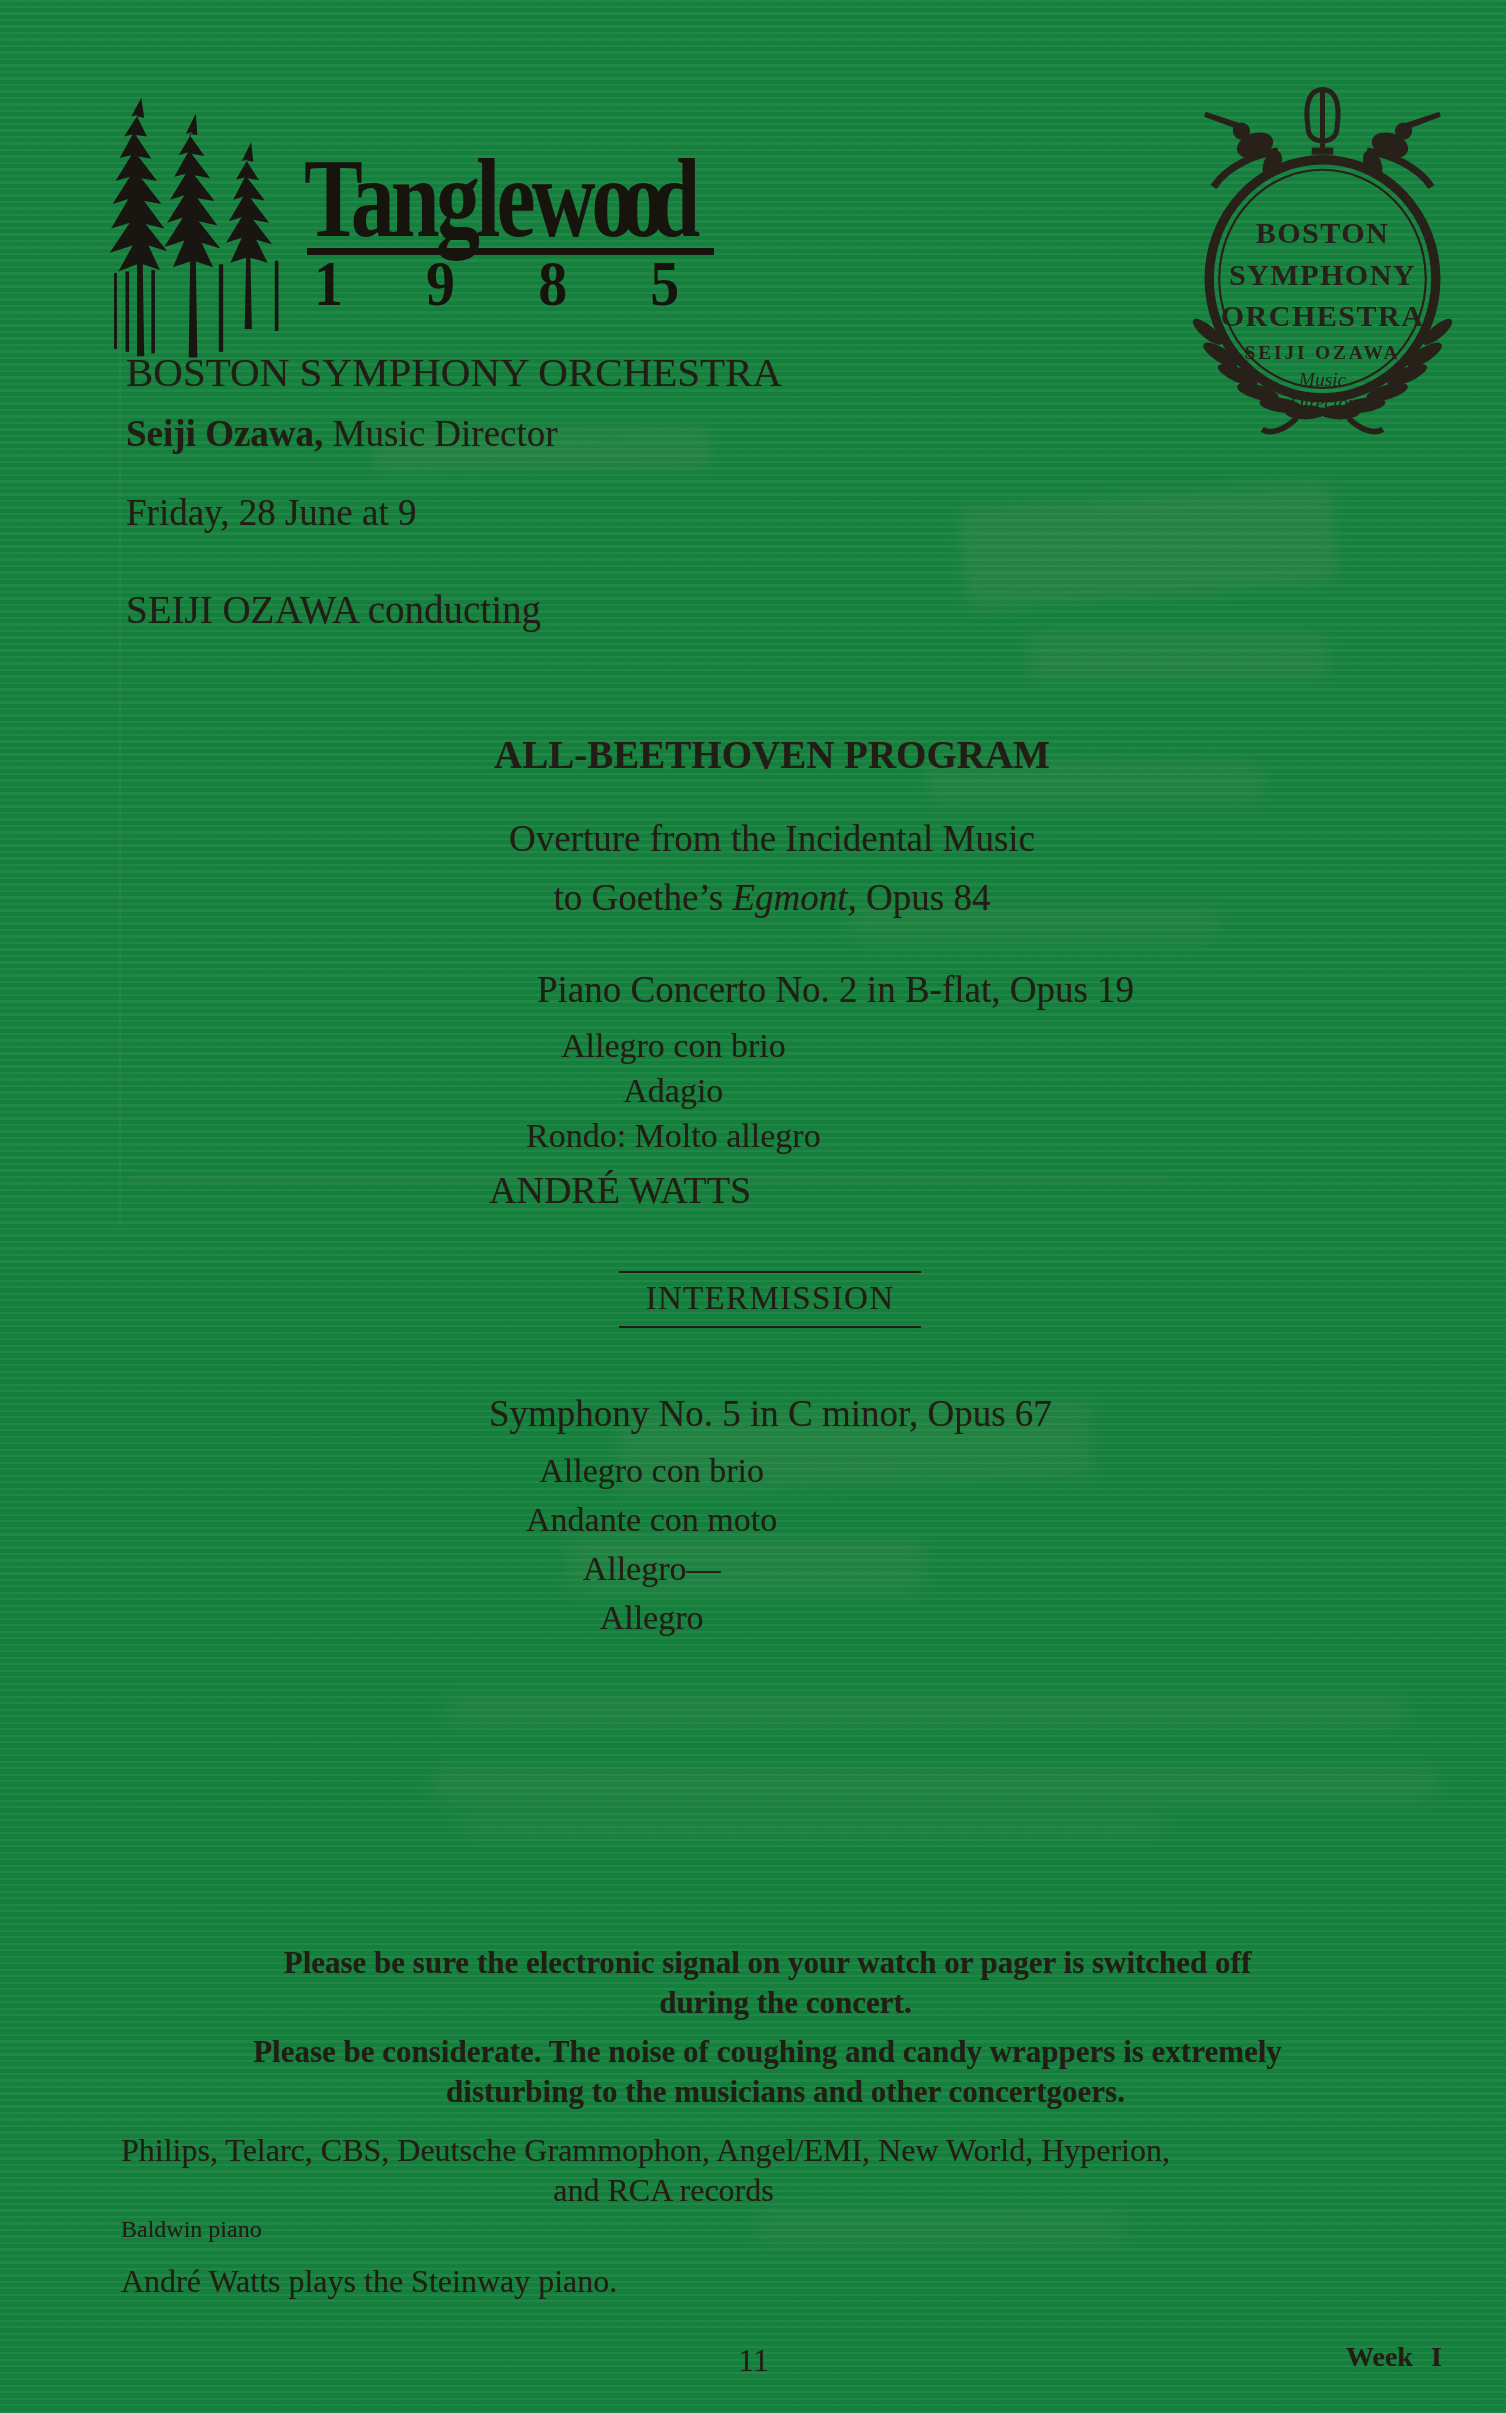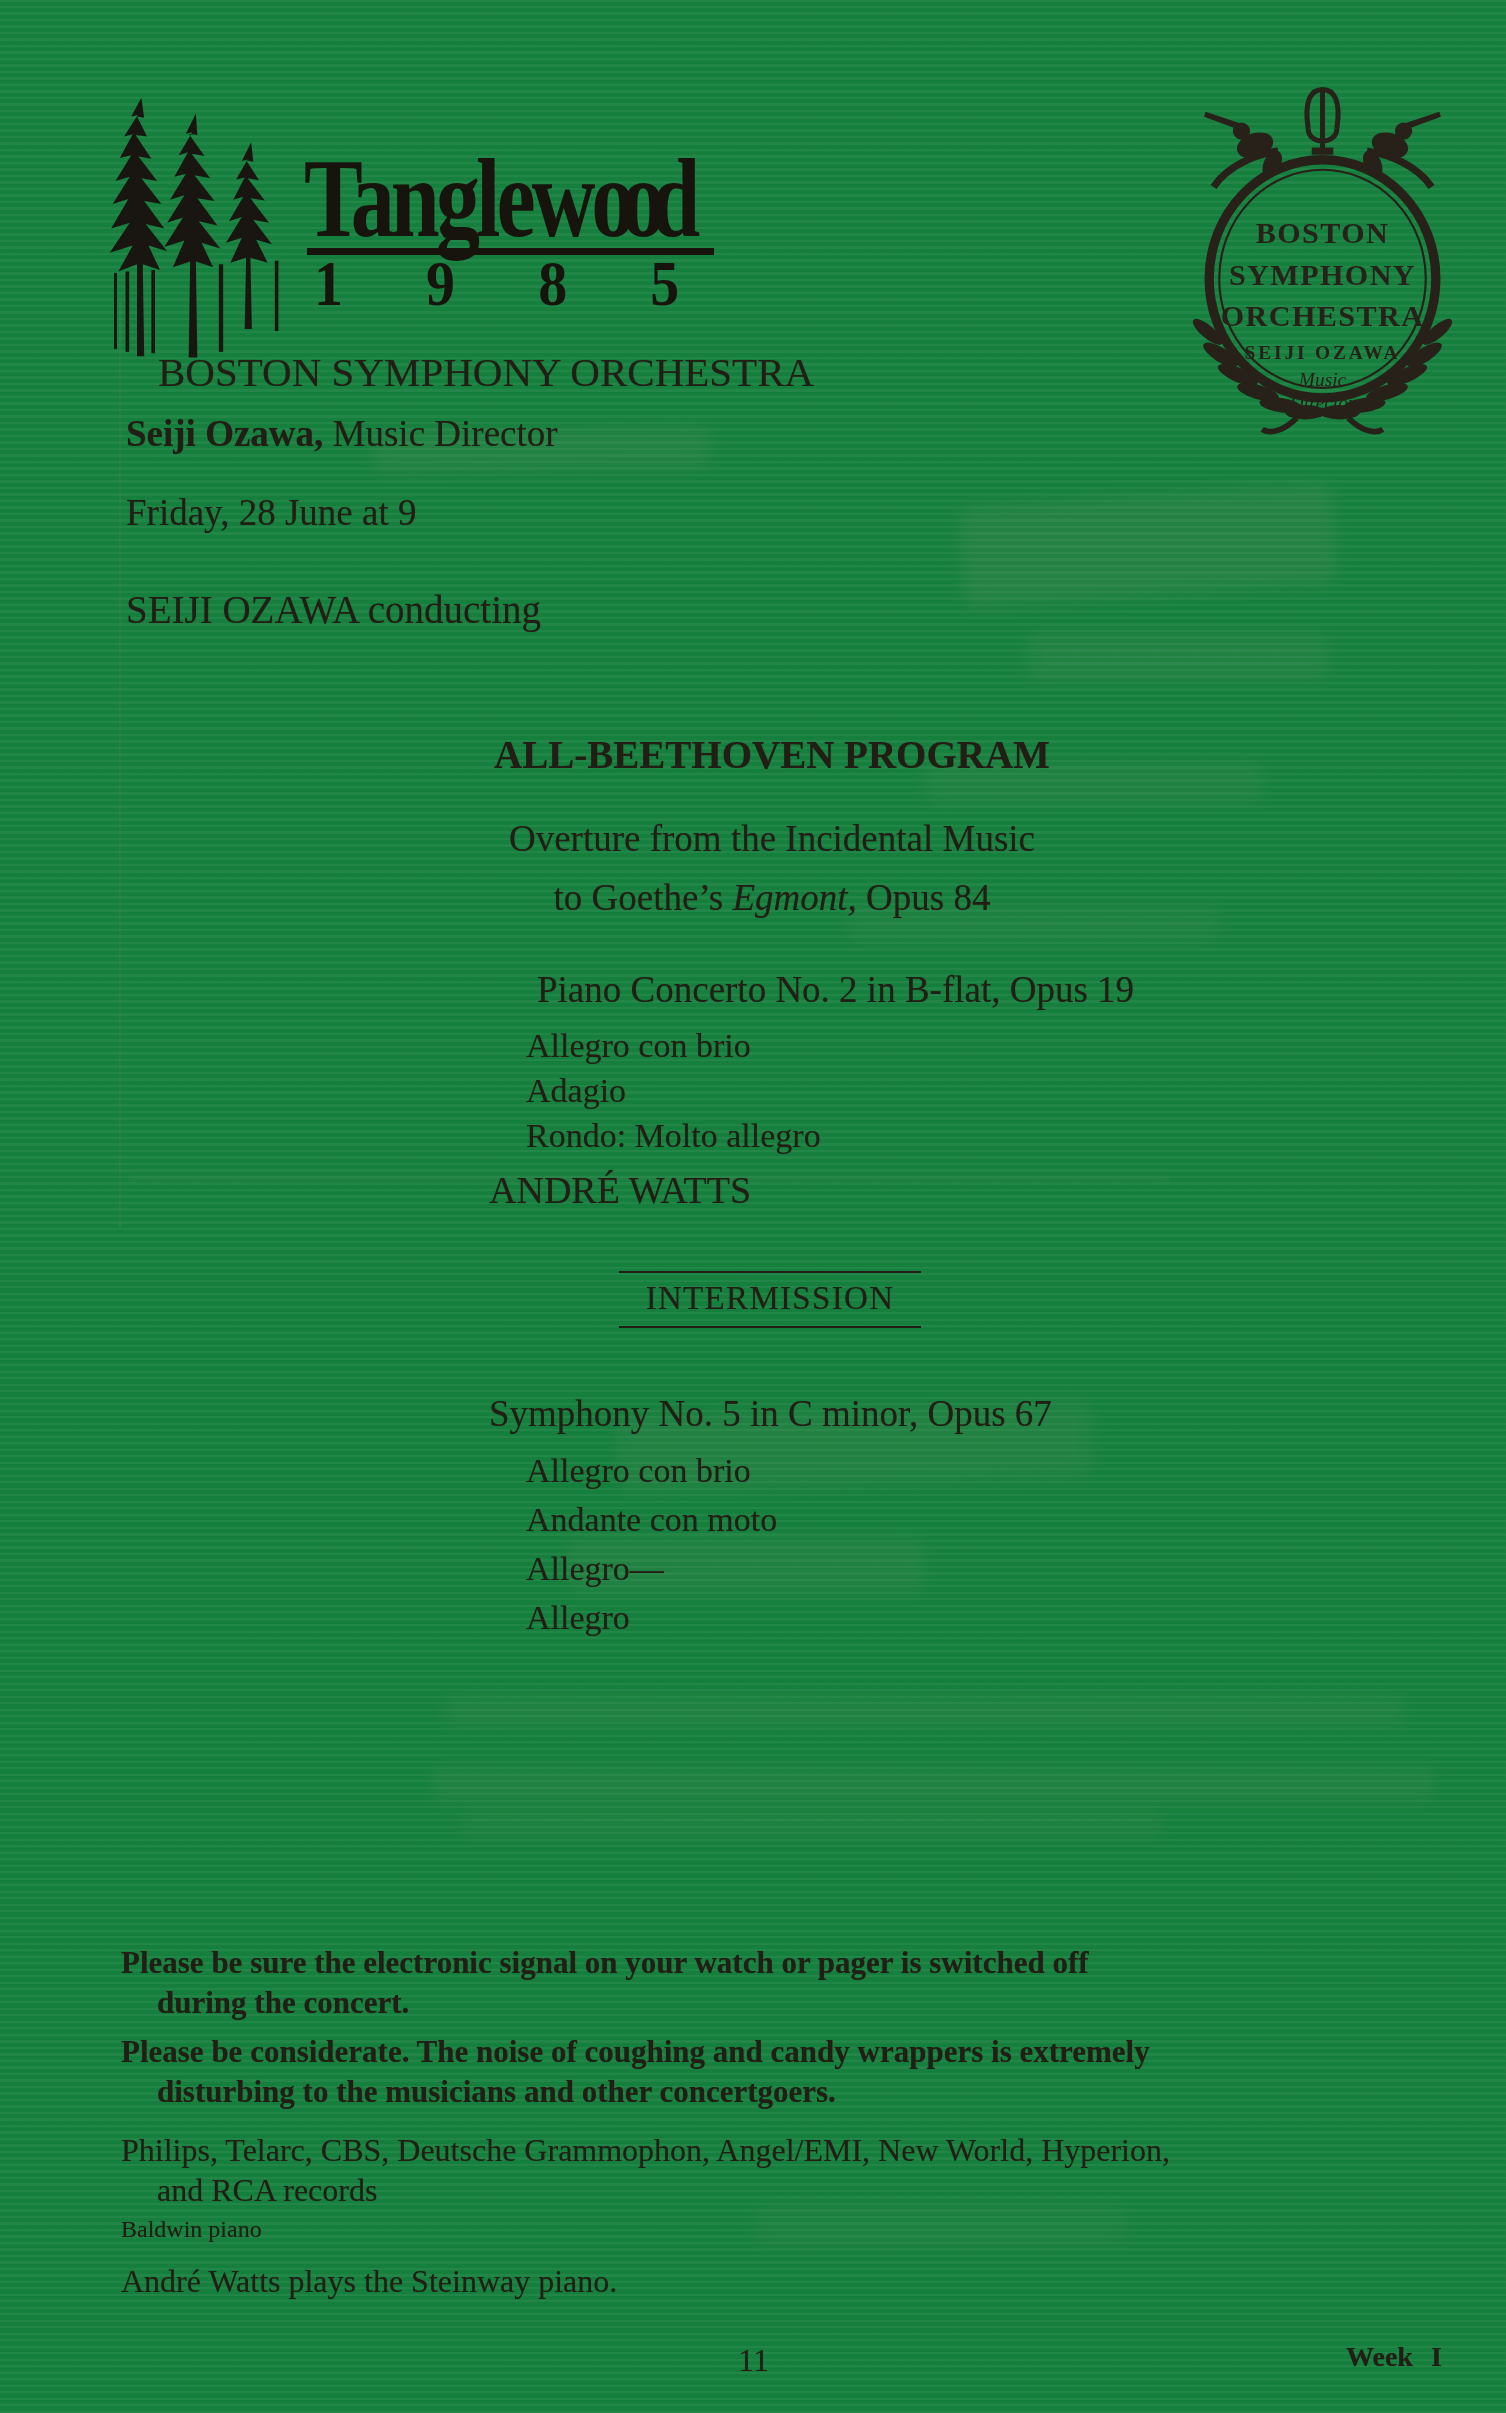--- a/index.html
+++ b/index.html
@@ -2,21 +2,21 @@
 <html style="font-size:11.5px"><head>
 <meta charset="utf-8">
 <style>
   html,body{margin:0;padding:0;background:#ece8d8;}
   .page{
     position:relative;width:1507px;height:2413px;overflow:hidden;
     background:#15803d;
     font-family:"Liberation Serif","DejaVu Serif",serif;
     color:#221e15;
   }
-  .abs{position:absolute;}
+  .abs{position:absolute;text-align:center;}
   .grain{
     position:absolute;inset:0;pointer-events:none;
     background:
       repeating-linear-gradient(90deg, rgba(104,96,70,.030) 0 1.4px, rgba(0,0,0,0) 1.4px 5px),
       repeating-linear-gradient(0deg, rgba(255,255,252,.05) 0 2.2px, rgba(0,0,0,0) 2.2px 6.5px);
   }
   .ghost{position:absolute;background:#a89f84;filter:blur(7.2px);border-radius:14.4px;pointer-events:none;}
   .soft{text-shadow:0 0 0.7px rgba(40,34,24,.45);}
 
   
@@ -28,21 +28,21 @@
   .brand .oo{letter-spacing:-0.16em;}
   .brand-rule{position:absolute;left:307px;top:248px;width:407px;height:6.5px;background:#17140e;}
   .year{
     position:absolute;left:314px;top:253px;width:397px;
     display:flex;justify-content:space-between;
     font-size:63px;font-weight:bold;line-height:1;color:#17140e;
     transform:scaleX(.92);transform-origin:left top;
   }
 
   
-  .h-orch{left:126px;top:348px;font-size:41px;margin-left:32px;}
+  .h-orch{left:126px;top:348px;font-size:41px;}
   .h-dir {left:126px;top:412px;font-size:37px;}
   .h-date{left:126px;top:491px;font-size:37px;}
   .h-cond{left:126px;top:587px;font-size:39px;}
   .b{font-weight:bold;}
   .i{font-style:italic;}
 
   
   .centered{left:309px;width:926px;text-align:center;}
   .p-head{top:709px;font-size:39px;font-weight:bold;margin-top:23px;}
   .p-ov1{top:817px;font-size:37px;}

